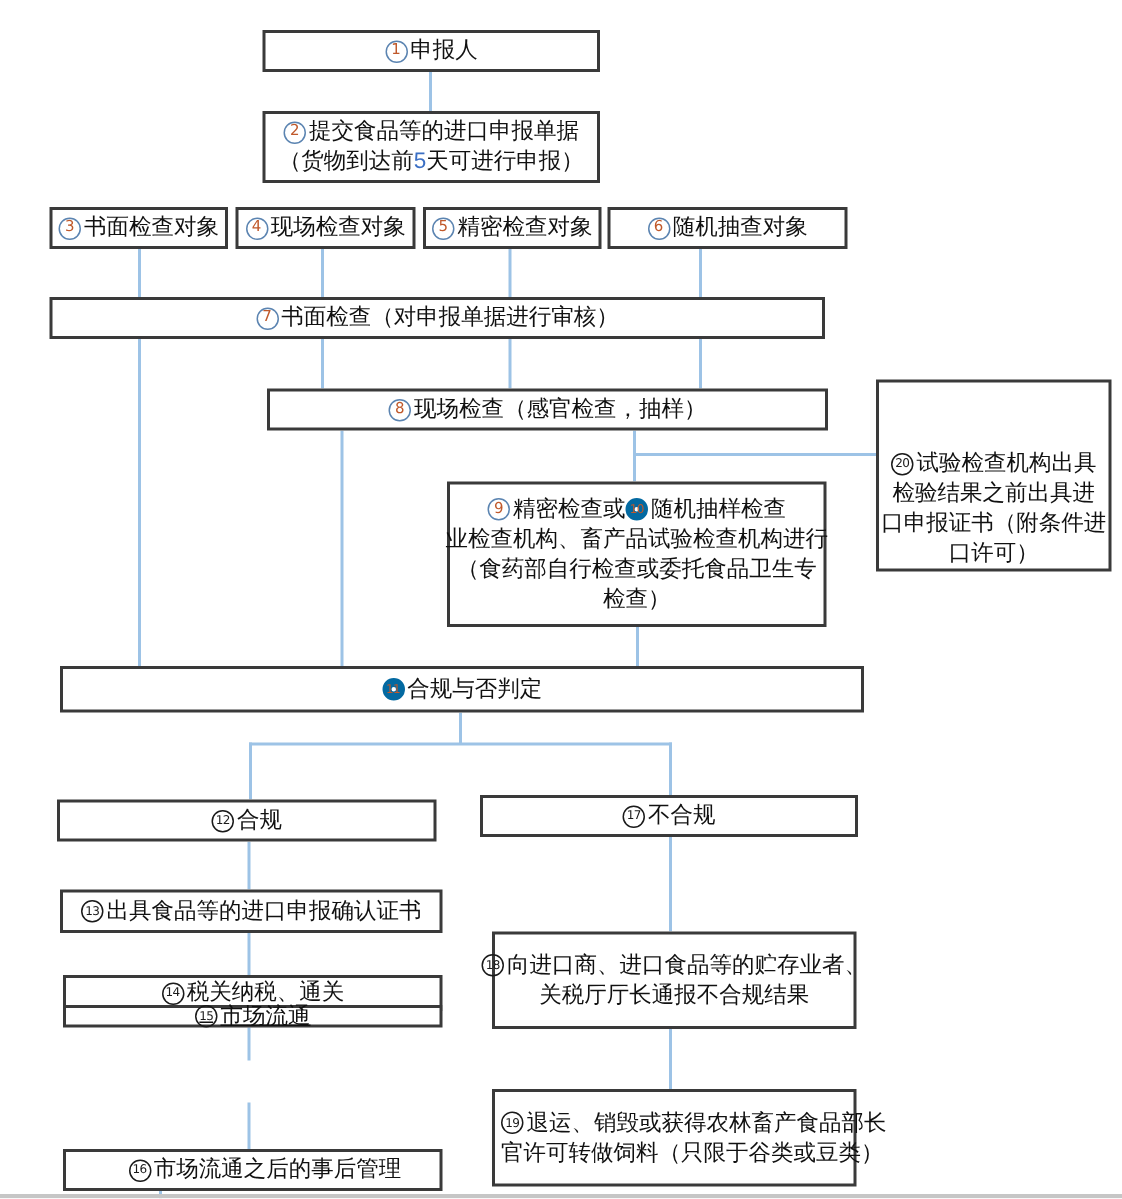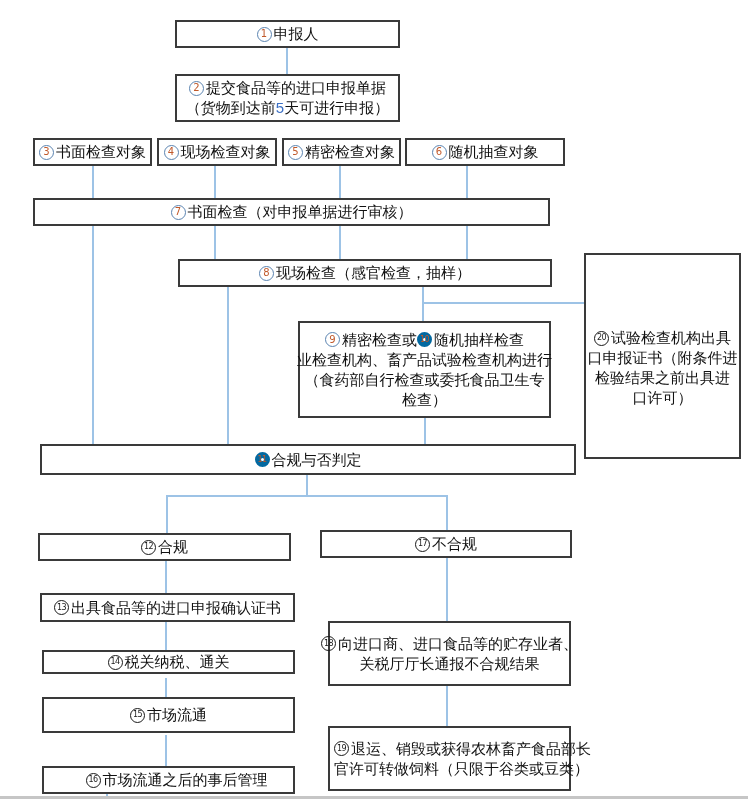--- a/index.html
+++ b/index.html
@@ -28,27 +28,27 @@
   
   #b1 {left:175px;top:20px; width:225px;height:28px;}
   #b2 {left:175px;top:74px; width:225px;height:48px;}
   #b3 {left:33px; top:138px;width:119px;height:28px;}
   #b4 {left:157px;top:138px;width:120px;height:28px;}
   #b5 {left:282px;top:138px;width:119px;height:28px;}
   #b6 {left:405px;top:138px;width:160px;height:28px;}
   #b7 {left:33px; top:198px;width:517px;height:28px;}
   #b8 {left:178px;top:259px;width:374px;height:28px;}
   #b9 {left:298px;top:321px;width:253px;height:97px;}
-  #b20{left:584px;top:253px;width:157px;height:206px;justify-content:center;padding-top:24px;}
+  #b20{left:584px;top:253px;width:157px;height:128px;justify-content:flex-end;padding-top:24px;}
   #b11{left:40px; top:444px;width:536px;height:31px;}
   #b12{left:38px; top:533px;width:253px;height:28px;}
   #b17{left:320px;top:530px;width:252px;height:28px;}
   #b13{left:40px; top:593px;width:255px;height:29px;}
   #b14{left:42px; top:650px;width:253px;height:24px;}
-  #b15{left:42px; top:697px;width:253px;height:36px;}
+  #b15{left:42px; top:670px;width:253px;height:15px;text-decoration:underline;}
   #b16{left:42px; top:766px;width:253px;height:28px;padding-left:16px;}
   #b18{left:328px;top:621px;width:243px;height:65px;}
   #b19{left:328px;top:726px;width:243px;height:65px;align-items:flex-start;padding:0 4px;}
   
   .ln{position:absolute;background:#9dc3e6;}
   .ln.v{width:2px;}
   .ln.h{height:2px;}
   .l1 {left:286px;top:48px; height:26px;}
   .l2 {left:92px; top:166px;height:32px;}
   .l3 {left:214px;top:166px;height:32px;}
@@ -177,22 +177,22 @@
     <div class="row">业检查机构、畜产品试验检查机构进行</div>
     <div class="row">（食药部自行检查或委托食品卫生专</div>
     <div class="row">检查）</div>
   </div>
 
   <div class="box" id="b20">
     <div class="row">
       <span class="cn cn-k">20</span>
       <span>试验检查机构出具</span>
     </div>
+    <div class="row">检验结果之前出具进</div>
     <div class="row">口申报证书（附条件进</div>
-    <div class="row">检验结果之前出具进</div>
     <div class="row">口许可）</div>
   </div>
 
   <div class="box" id="b11">
     <div class="row">
       <span class="cn cn-b2">11</span>
       <span>合规与否判定</span>
     </div>
   </div>
 

